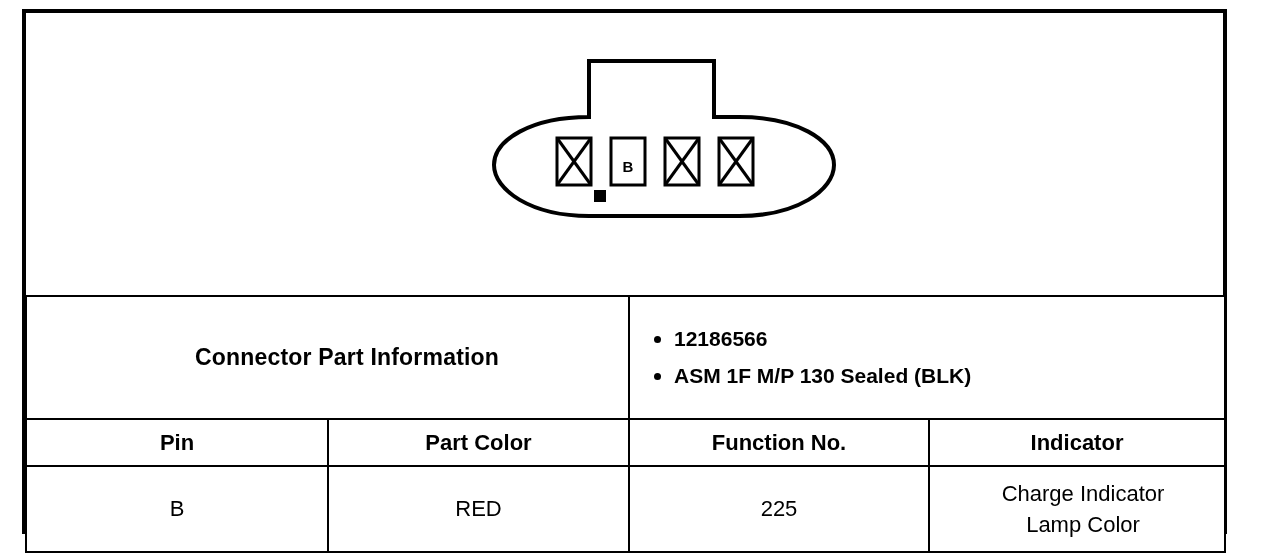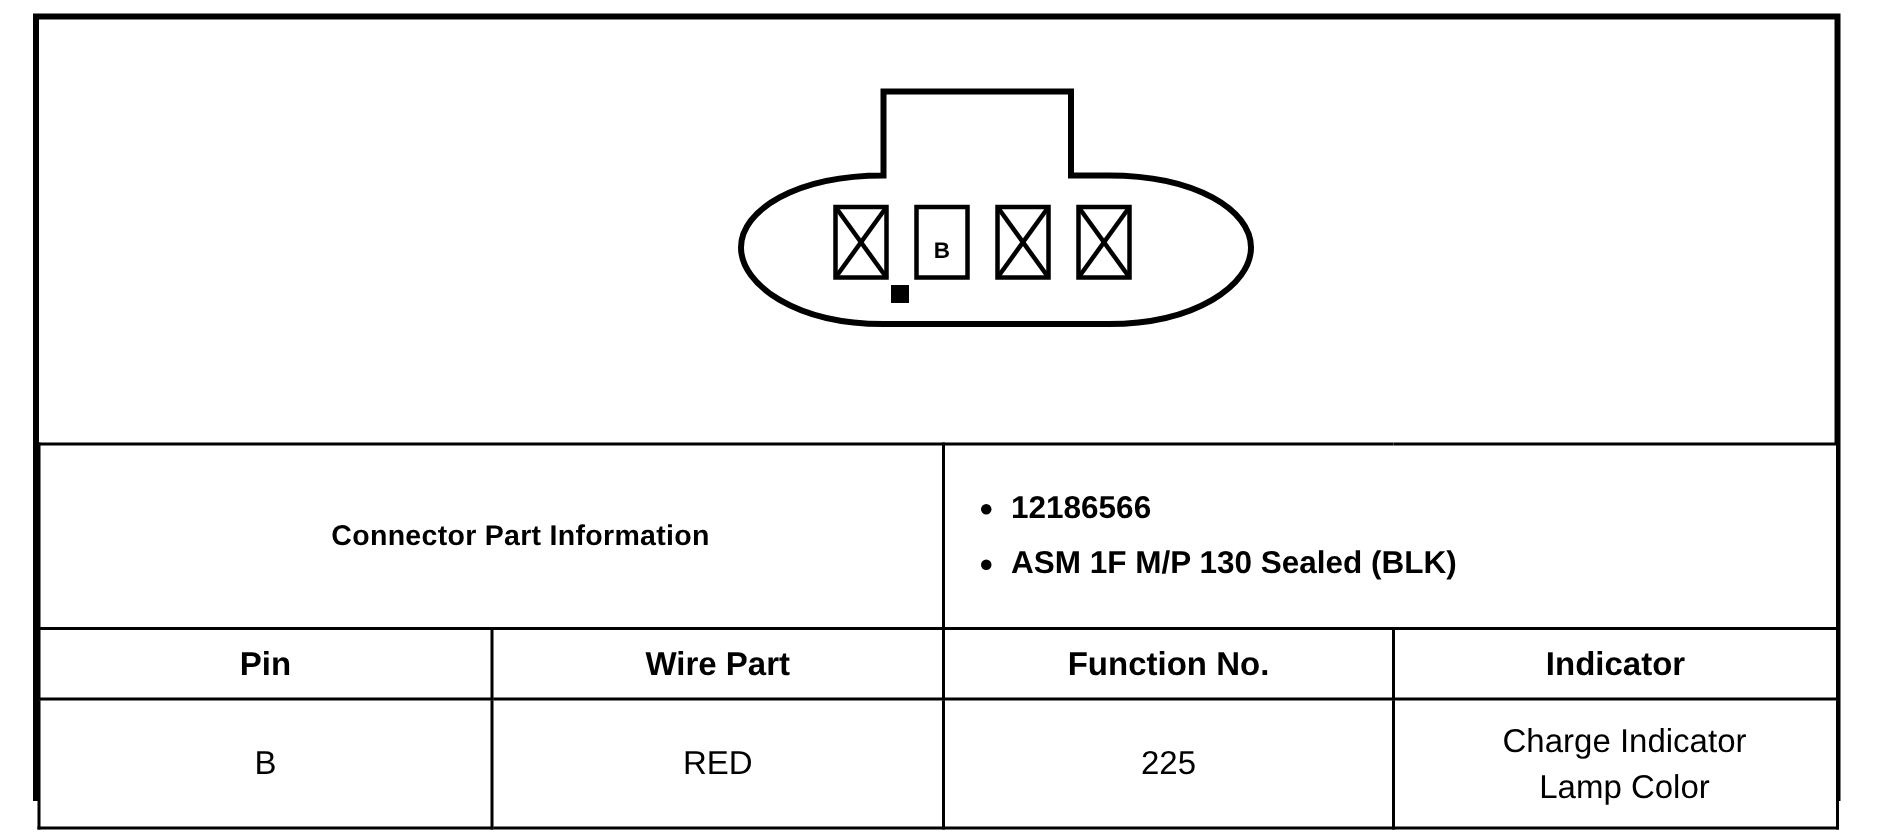--- a/index.html
+++ b/index.html
@@ -64,21 +64,21 @@
     padding: 0;
     vertical-align: middle;
     background: #ffffff;
   }
 
   .cpi-label-cell {
     height: 101px;
     text-align: center;
   }
   .cpi-label {
-    font-size: 19px;
+    font-size: 23px;
     font-weight: bold;
     font-stretch: condensed;
     letter-spacing: 0.2px;
     margin-left: 39px;
   }
 
   .cpi-parts-cell {
     height: 101px;
     padding: 10px 0 10px 14px !important;
     vertical-align: middle;
@@ -197,21 +197,21 @@
               <li>
                 <span class="bullet-dot"></span>
                 <span>ASM 1F M/P 130 Sealed (BLK)</span>
               </li>
             </ul>
           </td>
         </tr>
 
         <tr>
           <td class="head-cell">Pin</td>
-          <td class="head-cell">Wire Part</td>
+          <td class="head-cell">Part Color</td>
           <td class="head-cell">Function No.</td>
           <td class="head-cell">Indicator</td>
         </tr>
 
         <tr>
           <td class="data-cell">B</td>
           <td class="data-cell">RED</td>
           <td class="data-cell">225</td>
           <td class="data-cell fn">
             <span class="fn-line">Charge Indicator</span>

